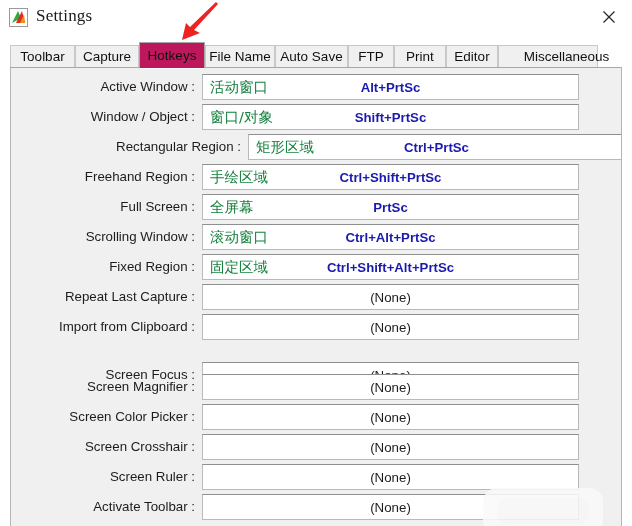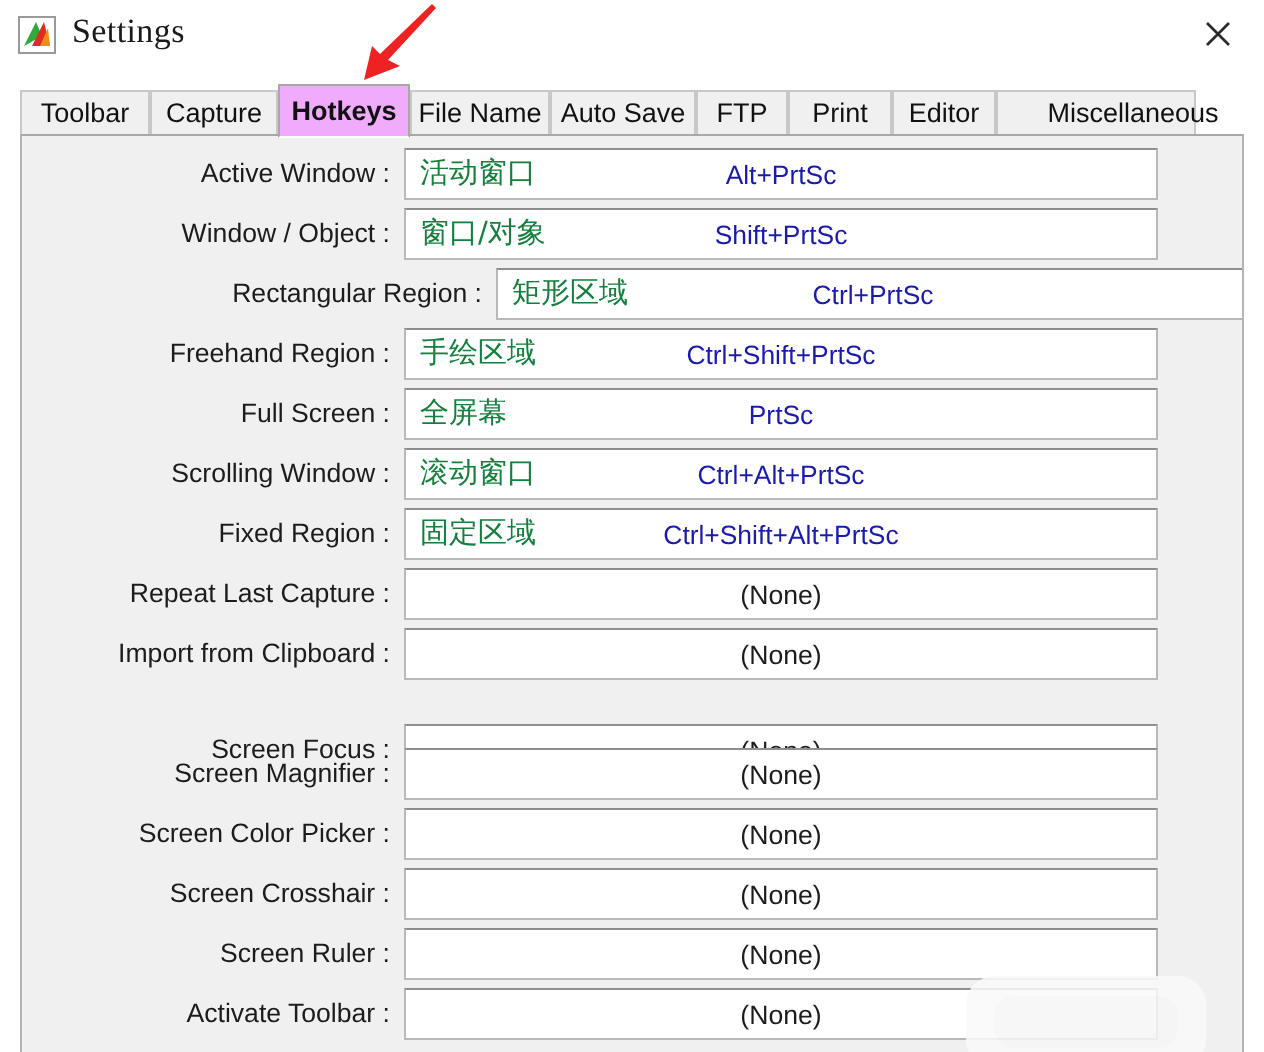--- a/index.html
+++ b/index.html
@@ -76,25 +76,25 @@
     display: flex;
     align-items: center;
     justify-content: center;
     white-space: nowrap;
     font-family: "Liberation Sans", sans-serif;
     text-align: right;
   }
   .tab.active {
     top: 0px;
     height: 27px;
-    background: #f0abfc;
+    background: #be185d;
     border: 1px solid #a8a8a8;
     border-bottom: 1px solid #ffffff;
     z-index: 5;
-    font-weight: 700;
+    font-weight: 400;
   }
 
   
   .panel {
     position: absolute;
     left: 10px; top: 67px;
     width: 612px;
     height: 462px;
     background: #f0f0f0;
     border: 1px solid #b4b4b4;
@@ -150,21 +150,21 @@
     font-family: "DejaVu Sans", sans-serif;
   }
   .field-value {
     position: absolute;
     left: 0; right: 0;
     top: 0;
     height: 24px;
     line-height: 25px;
     text-align: center;
     font-size: 13.2px;
-    font-weight: normal;
+    font-weight: bold;
     color: #1a1aae;
     white-space: nowrap;
     font-family: "Liberation Sans", sans-serif;
   }
   .field-value.none {
     color: #1c1c1c;
     font-weight: normal;
     font-size: 13.3px;
   }
 

